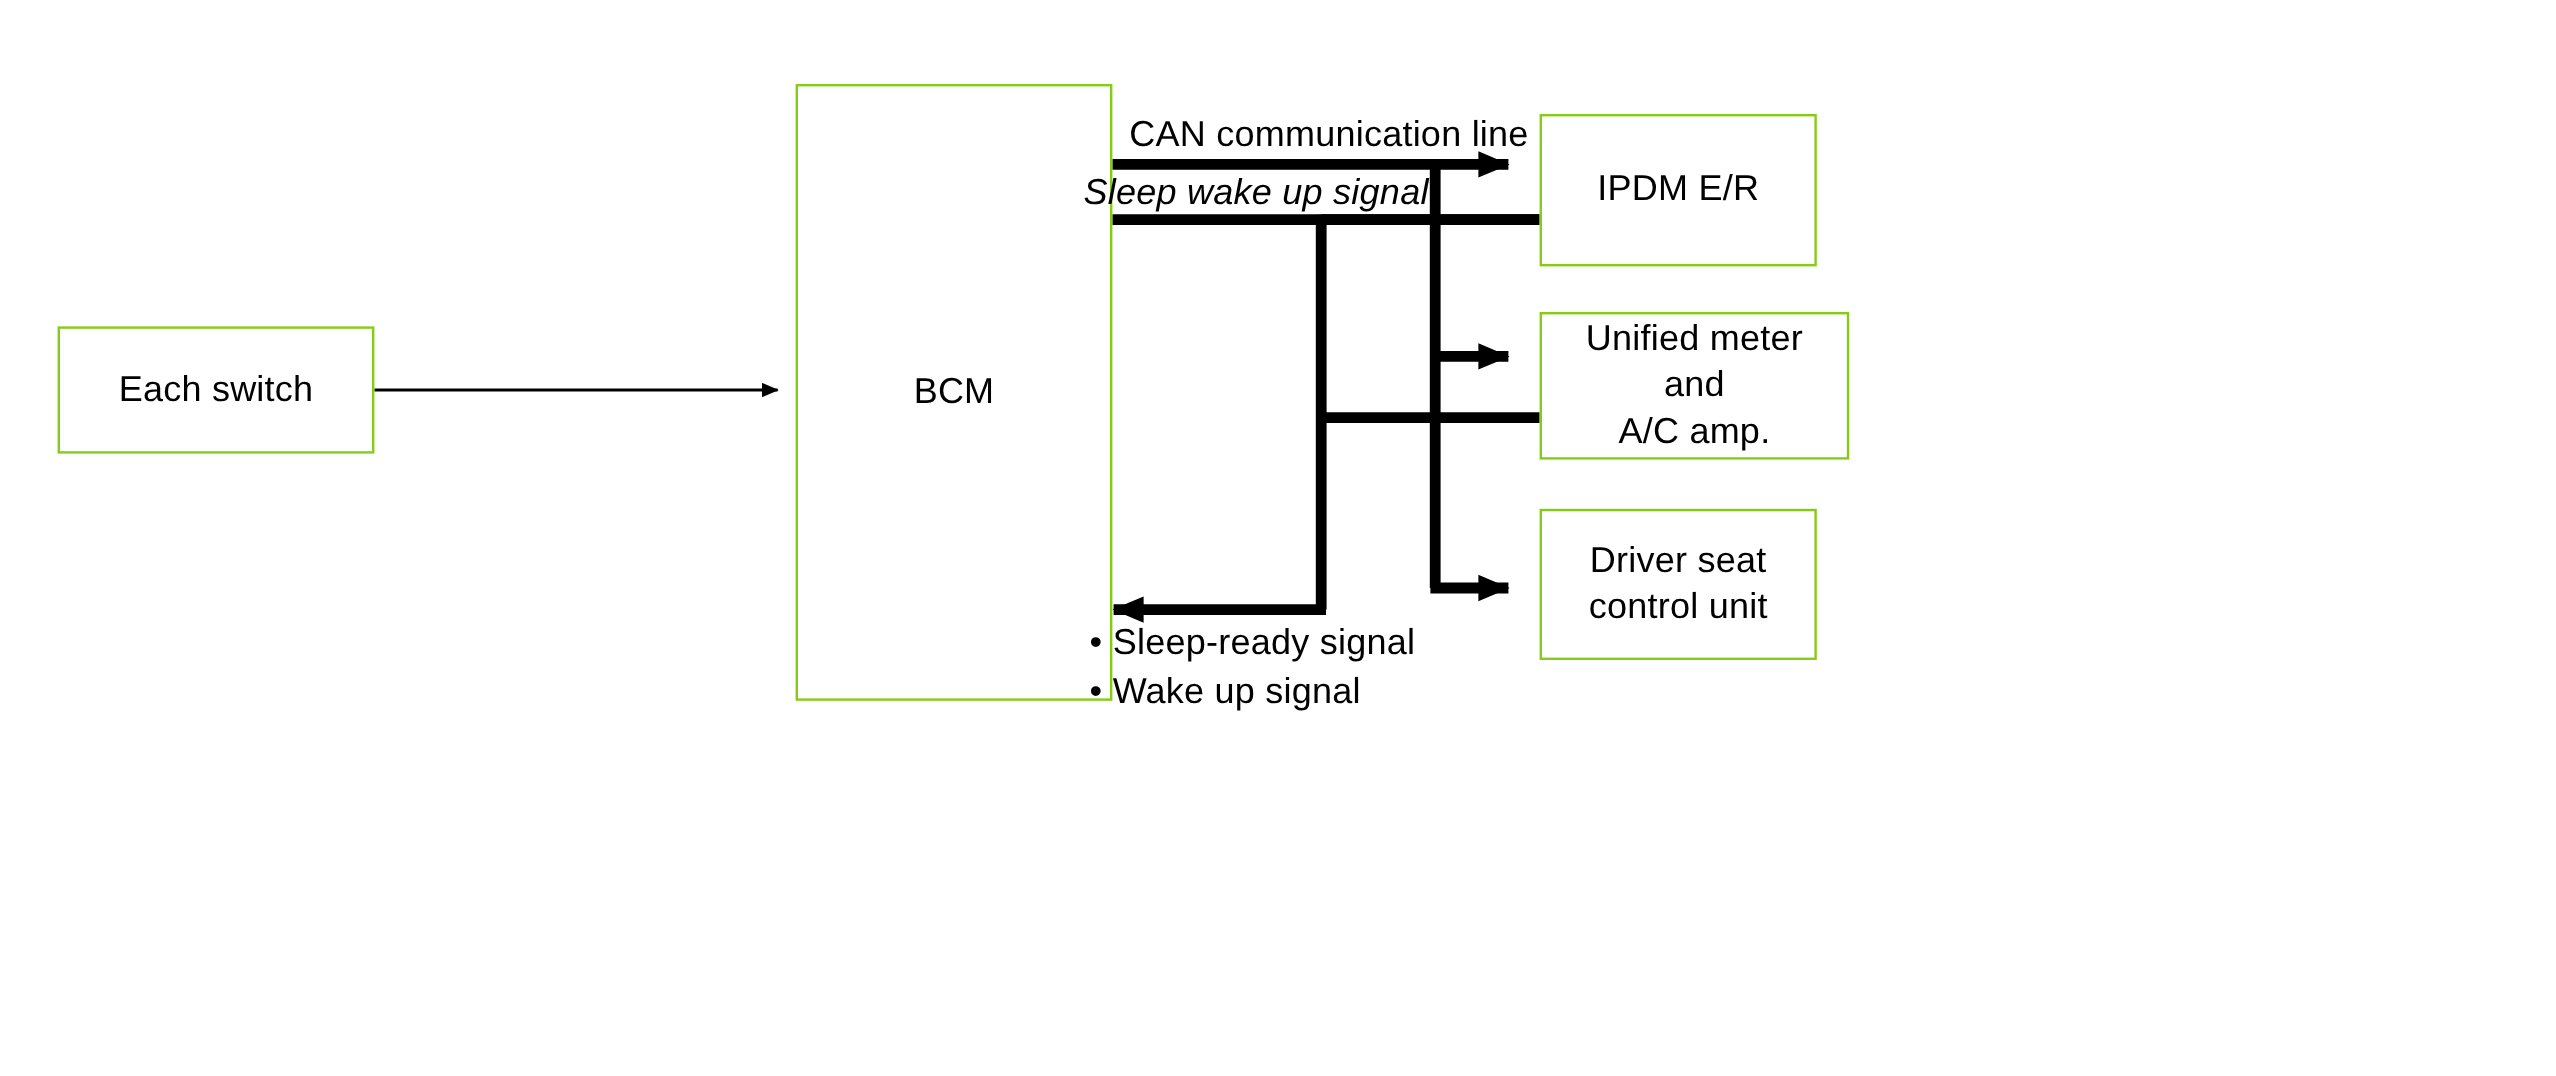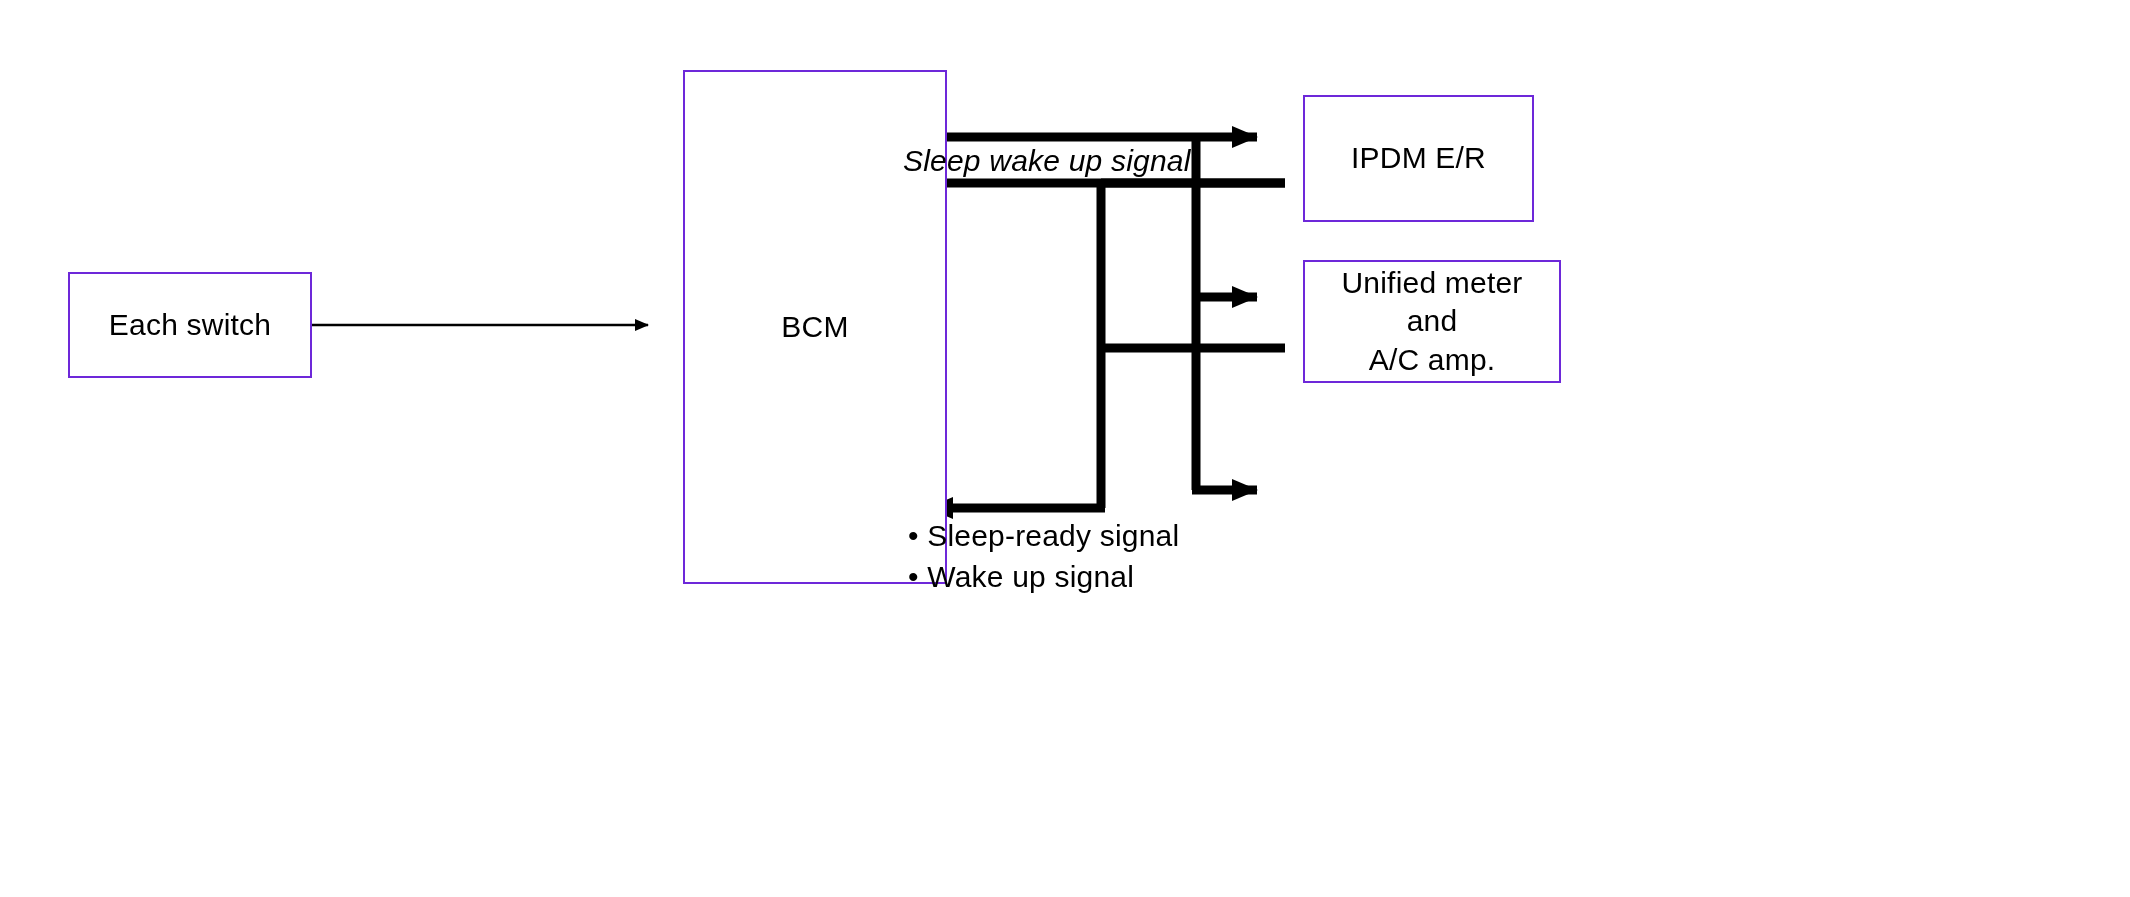--- a/index.html
+++ b/index.html
@@ -22,28 +22,27 @@
   #diagram-svg {
     position: absolute;
     left: 0;
     top: 0;
     width: 2130px;
     height: 897px;
   }
   .node-box {
     position: absolute;
     box-sizing: border-box;
-    border: 2px solid #6d28d9;
+    border: 2px solid #84cc16;
     background: #ffffff;
     display: flex;
     align-items: center;
     justify-content: center;
     text-align: center;
     z-index: 3;
-    margin-left: 20px;
   }
   .node-label {
     font-size: 30px;
     line-height: 1.28;
     letter-spacing: 0.2px;
     white-space: pre-line;
     color: #000000;
   }
   .edge-label {
     position: absolute;
@@ -52,21 +51,21 @@
     letter-spacing: 0.2px;
     color: #000000;
     background: transparent;
     white-space: pre;
     z-index: 4;
   }
   .edge-label.multi {
     line-height: 1.35;
   }
   
-  #box-each-switch { left: 48px;   top: 272px; width: 244px; height: 106px; }
+  #box-each-switch { left: 48px;   top: 272px; width: 264px; height: 106px; }
   #box-bcm         { left: 663px;  top: 70px;  width: 264px; height: 514px; }
   #box-ipdm        { left: 1283px; top: 95px;  width: 231px; height: 127px; }
   #box-unified     { left: 1283px; top: 260px; width: 258px; height: 123px; }
   #box-driverseat  { left: 1283px; top: 424px; width: 231px; height: 126px; }
   
   #label-can        { left: 941px;  top: 95px;  }
   #label-sleepwake  { left: 903px;  top: 143px; font-style: italic; }
   #label-returns    { left: 908px;  top: 516px; }
 </style>
 </head>
@@ -131,20 +130,25 @@
   <div class="node-box" id="box-ipdm">
     <span class="node-label">IPDM E/R</span>
   </div>
 
   <div class="node-box" id="box-unified">
     <span class="node-label">Unified meter
 and
 A/C amp.</span>
   </div>
 
+  <div class="node-box" id="box-driverseat">
+    <span class="node-label">Driver seat
+control unit</span>
+  </div>
 
+  <div class="edge-label" id="label-can">CAN communication line</div>
 
   <div class="edge-label" id="label-sleepwake">Sleep wake up signal</div>
 
   <div class="edge-label multi" id="label-returns">• Sleep-ready signal
 • Wake up signal</div>
 
 </div>
 
 </body></html>

